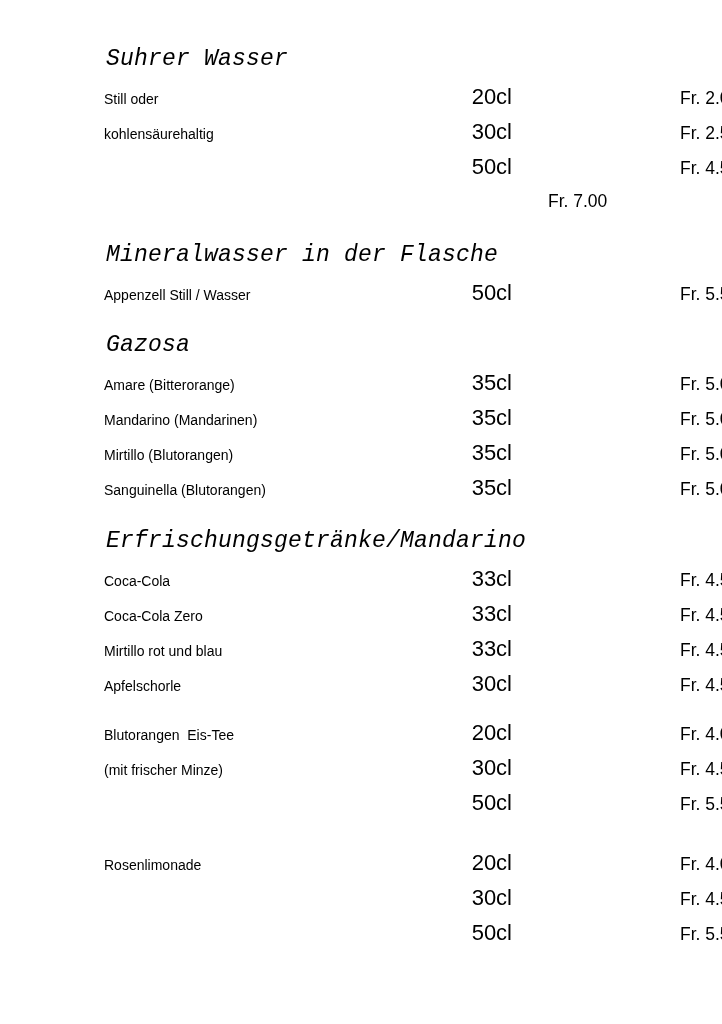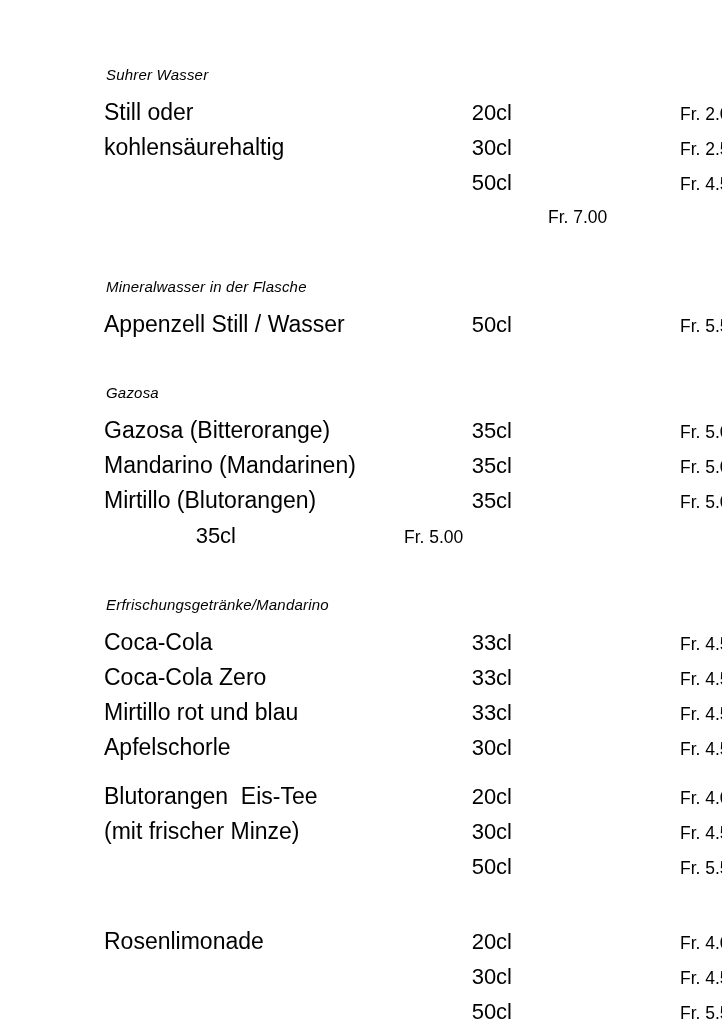--- a/index.html
+++ b/index.html
@@ -26,43 +26,43 @@
     position: absolute;
     left: 104px;
     top: 46px;
     width: 560px;
   }
 
   
   .section { margin: 0; }
 
   .section-title {
-    font-family: Liberation Sans, sans-serif;
+    font-family: Liberation Mono, monospace;
     font-style: italic;
     font-weight: 400;
-    font-size: 15px;
+    font-size: 23px;
     line-height: 26px;
     letter-spacing: 0.2px;
-    margin: 16px 0 7px 2px;
+    margin: 0 0 7px 2px;
     white-space: nowrap;
   }
 
   
   .row {
     display: flex;
     align-items: baseline;
     height: 35px;
   }
   .row.gap-sm { margin-top: 14px; }
-  .row.gap-lg { margin-top: 40px; }
+  .row.gap-lg { margin-top: 25px; }
 
   .row-name {
     width: 276px;
     flex: 0 0 276px;
-    font-size: 23px;
+    font-size: 14px;
     line-height: 35px;
     white-space: pre;
   }
   .row-size {
     width: 132px;
     flex: 0 0 132px;
     text-align: right;
     font-size: 22px;
     line-height: 35px;
     white-space: pre;
@@ -121,35 +121,36 @@
         <div class="row-price">Fr. 5.50</div>
       </div>
     </div>
 
     <div class="section-spacer-2"></div>
 
     <div class="section">
       <div class="section-title">Gazosa</div>
 
       <div class="row">
-        <div class="row-name">Gazosa (Bitterorange)</div>
+        <div class="row-name">Amare (Bitterorange)</div>
         <div class="row-size">35cl</div>
         <div class="row-price">Fr. 5.00</div>
       </div>
       <div class="row">
         <div class="row-name">Mandarino (Mandarinen)</div>
         <div class="row-size">35cl</div>
         <div class="row-price">Fr. 5.00</div>
       </div>
       <div class="row">
         <div class="row-name">Mirtillo (Blutorangen)</div>
         <div class="row-size">35cl</div>
         <div class="row-price">Fr. 5.00</div>
       </div>
       <div class="row">
+        <div class="row-name">Sanguinella (Blutorangen)</div>
         <div class="row-size">35cl</div>
         <div class="row-price">Fr. 5.00</div>
       </div>
     </div>
 
     <div class="section-spacer-3"></div>
 
     <div class="section">
       <div class="section-title">Erfrischungsgetränke/Mandarino</div>
 

